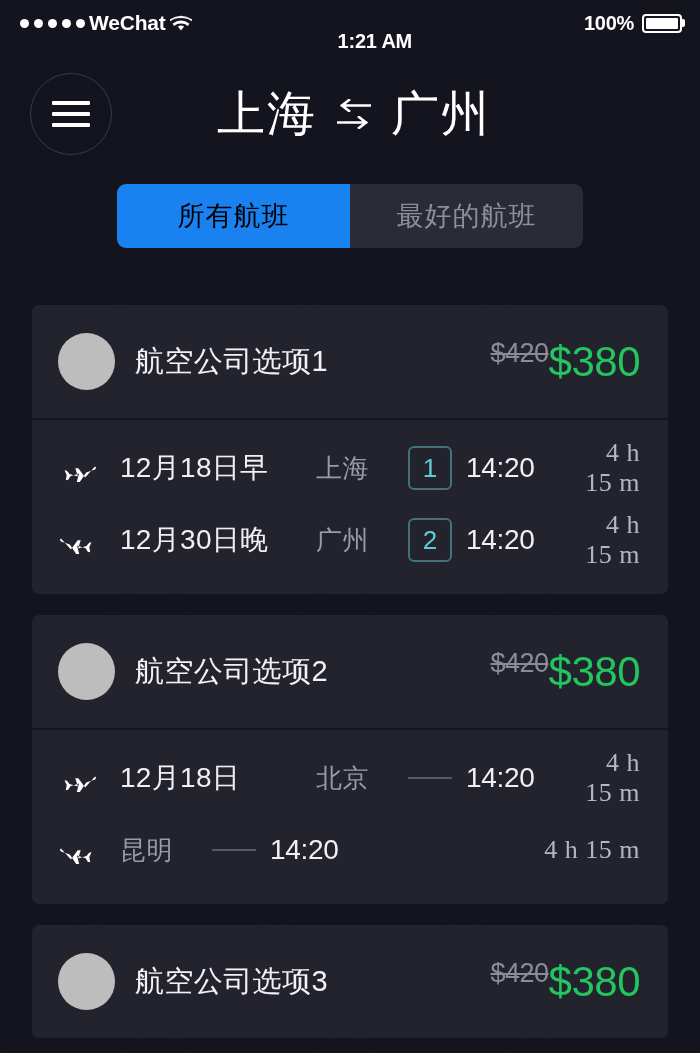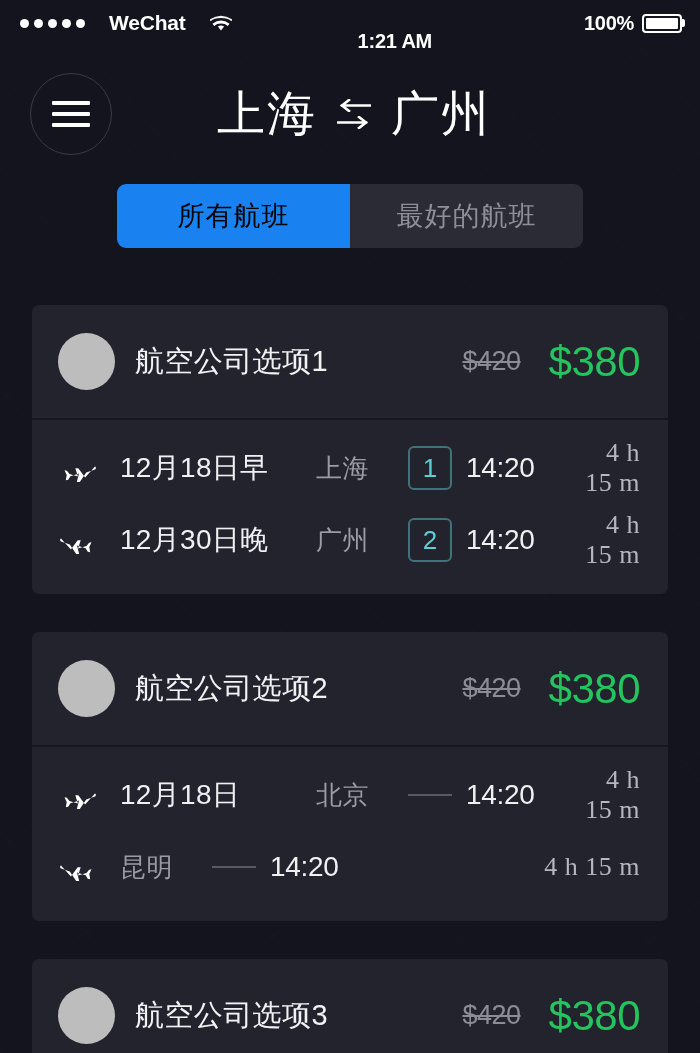--- a/index.html
+++ b/index.html
@@ -26,21 +26,21 @@
 
   
   .statusbar {
     position:relative; z-index:3;
     height:46px; width:100%;
     background:#14141f;
     display:flex; align-items:center;
     padding:0 18px 0 20px;
     color:#ffffff;
   }
-  .sb-left { display:flex; align-items:center; gap:24px; flex:0 0 auto; }
+  .sb-left { display:flex; align-items:center; gap:4px; flex:0 0 auto; }
   .dots { display:flex; gap:5px; align-items:center; }
   .dots i { width:9px; height:9px; border-radius:50%; background:#ffffff; display:block; }
   .carrier { font-size:21px; font-weight:bold; letter-spacing:-0.2px; }
   .wifi { width:22px; height:17px; display:block; }
   .sb-center { flex:1 1 auto; text-align:center; font-size:20px; font-weight:bold; letter-spacing:-0.2px; padding-right:26px;margin-top:36px; }
   .sb-right { display:flex; align-items:center; gap:8px; flex:0 0 auto; }
   .batt-pct { font-size:20px; font-weight:bold; letter-spacing:-0.3px; }
   .batt {
     width:40px; height:19px; border:2px solid #ffffff; border-radius:4px;
     position:relative; display:flex; align-items:center; padding:2px;
@@ -88,36 +88,36 @@
     letter-spacing:1px;
   }
   .seg-item.active { background:#1a82f0; color:#000000; }
   .seg-item.inactive { background:#2b2b35; color:#8e8e98; }
 
   
   .cards { position:relative; z-index:3; padding:57px 32px 0 32px; }
   .card {
     background:#23232e;
     border-radius:7px;
-    margin-bottom:38px;
+    margin-bottom:21px;
     overflow:hidden;
   }
   .card-head {
     display:flex; align-items:center;
     height:113px; padding:0 28px 0 26px;
   }
   .avatar {
     width:57px; height:57px; border-radius:50%;
     background:#bdbdbd; flex:0 0 auto;
   }
   .airline {
     margin-left:20px; font-size:29px; color:#f2f2f4;
     flex:1 1 auto; letter-spacing:0.4px;
   }
-  .prices { display:flex; align-items:center; gap:28px; flex:0 0 auto; }
+  .prices { display:flex; align-items:flex-start; gap:0; flex:0 0 auto; }
   .price-old {
     font-size:27px; color:#8c8c96; text-decoration:line-through;
     letter-spacing:-0.5px;
   }
   .price-new {
     font-size:42px; color:#22c55e; font-weight:400; letter-spacing:-0.5px;
   }
   .divider { height:2px; background:#16161f; width:100%; }
 
   .card-body { padding:12px 0 18px 0; }

